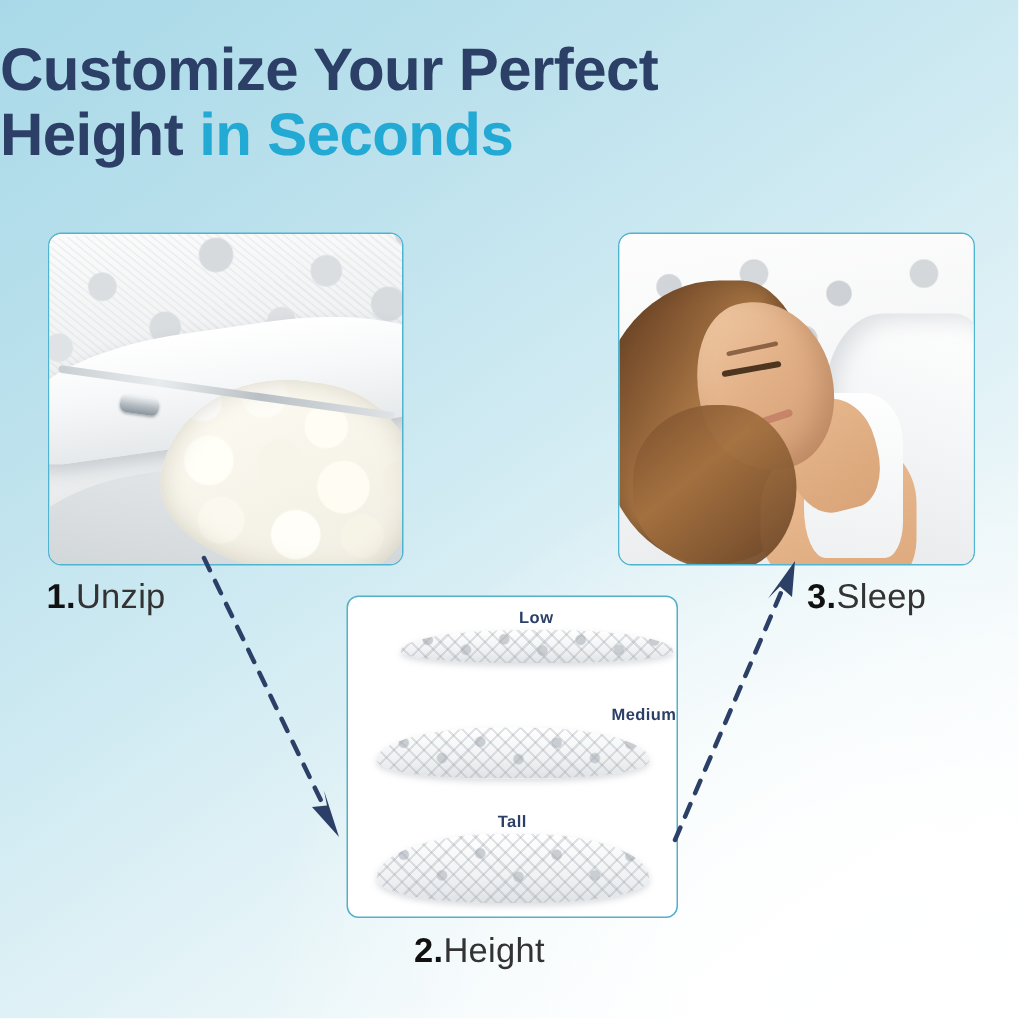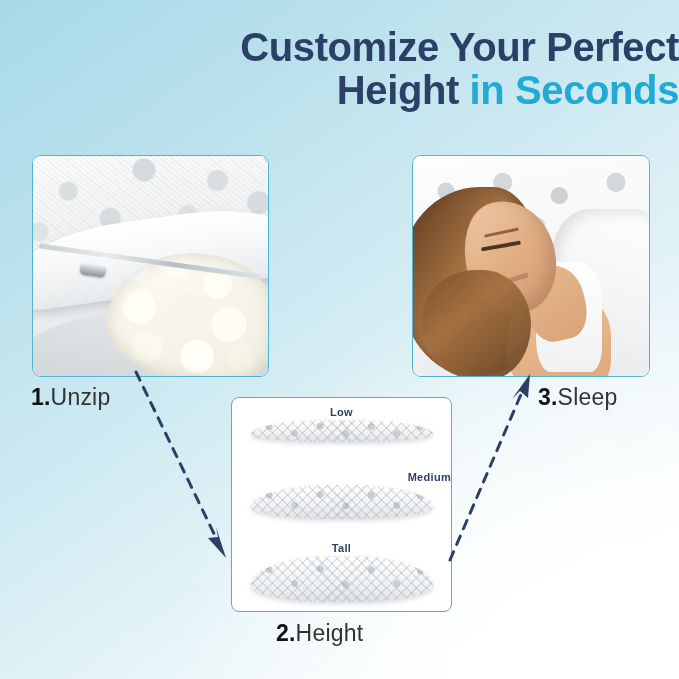--- a/index.html
+++ b/index.html
@@ -21,21 +21,21 @@
       linear-gradient(145deg, #a9d9e8 0%, #b9e0ec 22%, #cfeaf2 45%, #e8f5f8 68%, #fbfdfe 88%, #ffffff 100%);
     overflow: hidden;
   }
 
   
   .headline {
     position: absolute;
     left: 0;
     top: 26px;
     width: 679px;
-    text-align: right;
+    text-align: left;
     line-height: 1.08;
     letter-spacing: -0.4px;
   }
   .headline .line {
     display: block;
     font-size: 40px;
     font-weight: bold;
   }
   .hl-navy { color: #2c3f66; }
   .hl-cyan { color: #22a9d4; }
@@ -389,21 +389,21 @@
       <div class="sl-face"></div>
       <div class="sl-brow"></div>
       <div class="sl-eye"></div>
       <div class="sl-lip"></div>
       <div class="sl-hair2"></div>
     </div>
   </div>
 
   <div id="adjust-card">
 
-    <div class="pillow-row" style="top:8px;">
+    <div class="pillow-row" style="top:8px;padding-left:16px;">
       <div class="pillow-label">Low</div>
       <div class="pillow-shape" id="pillow-low"></div>
     </div>
 
     <div class="pillow-row" style="top:73px;text-align:right;">
       <div class="pillow-label">Medium</div>
       <div class="pillow-shape" id="pillow-medium"></div>
     </div>
 
     <div class="pillow-row" style="top:144px;">

